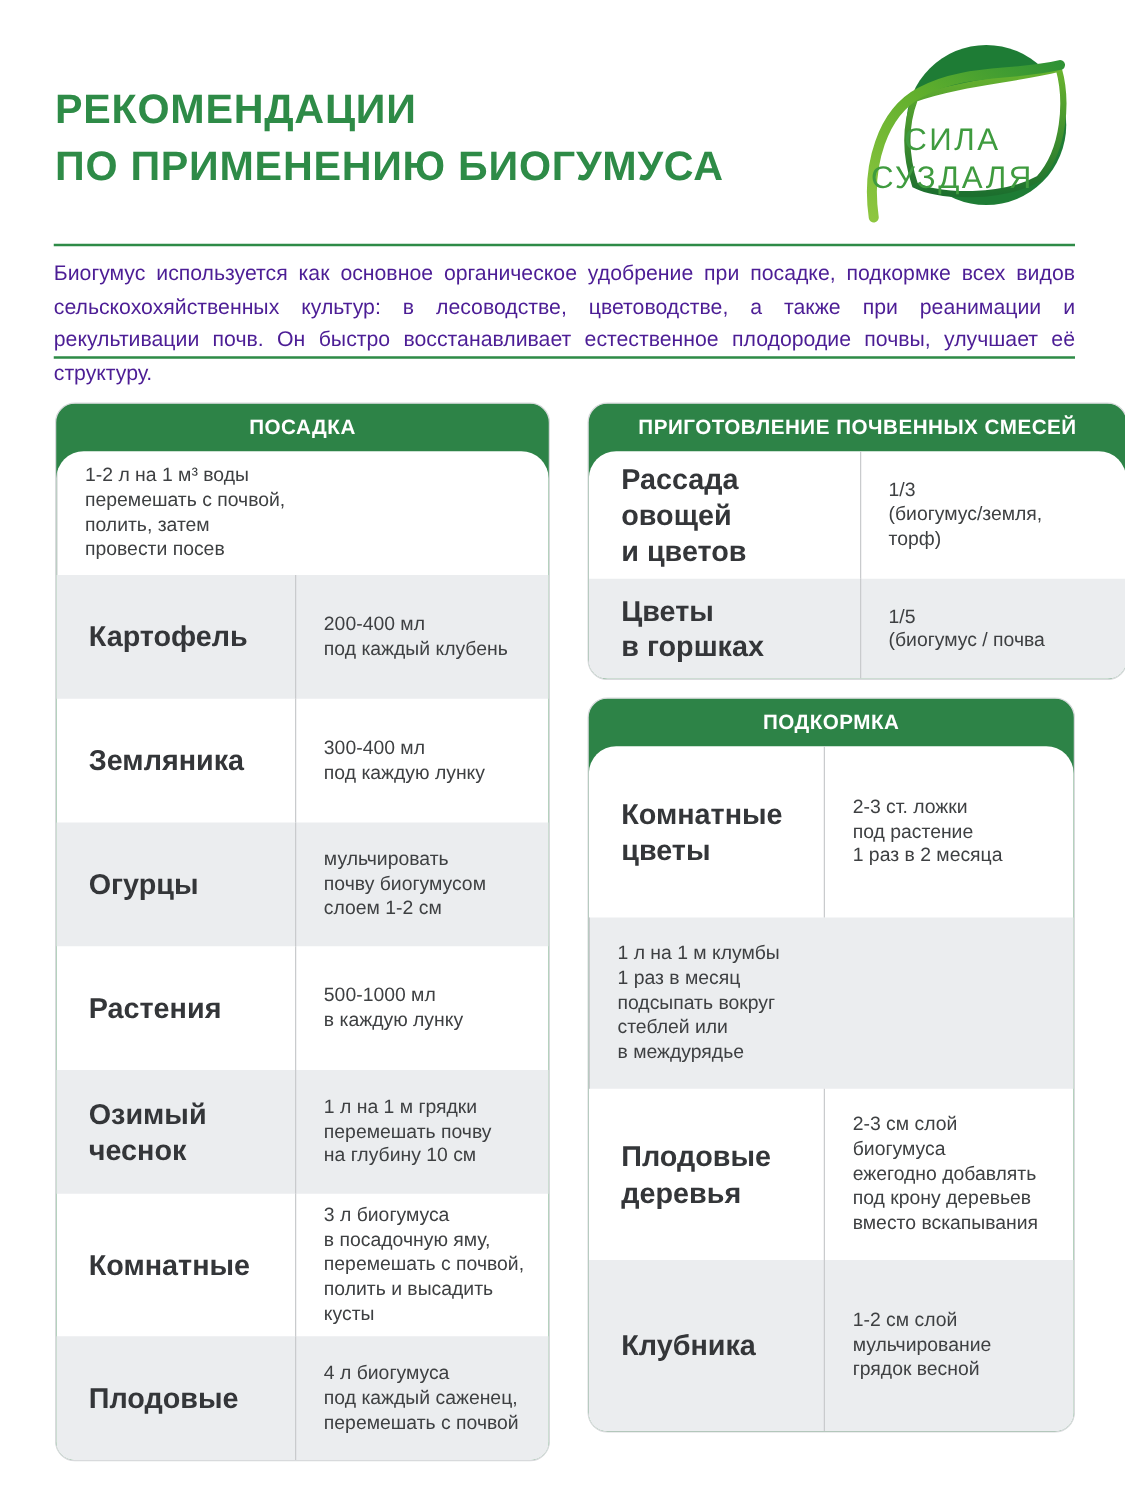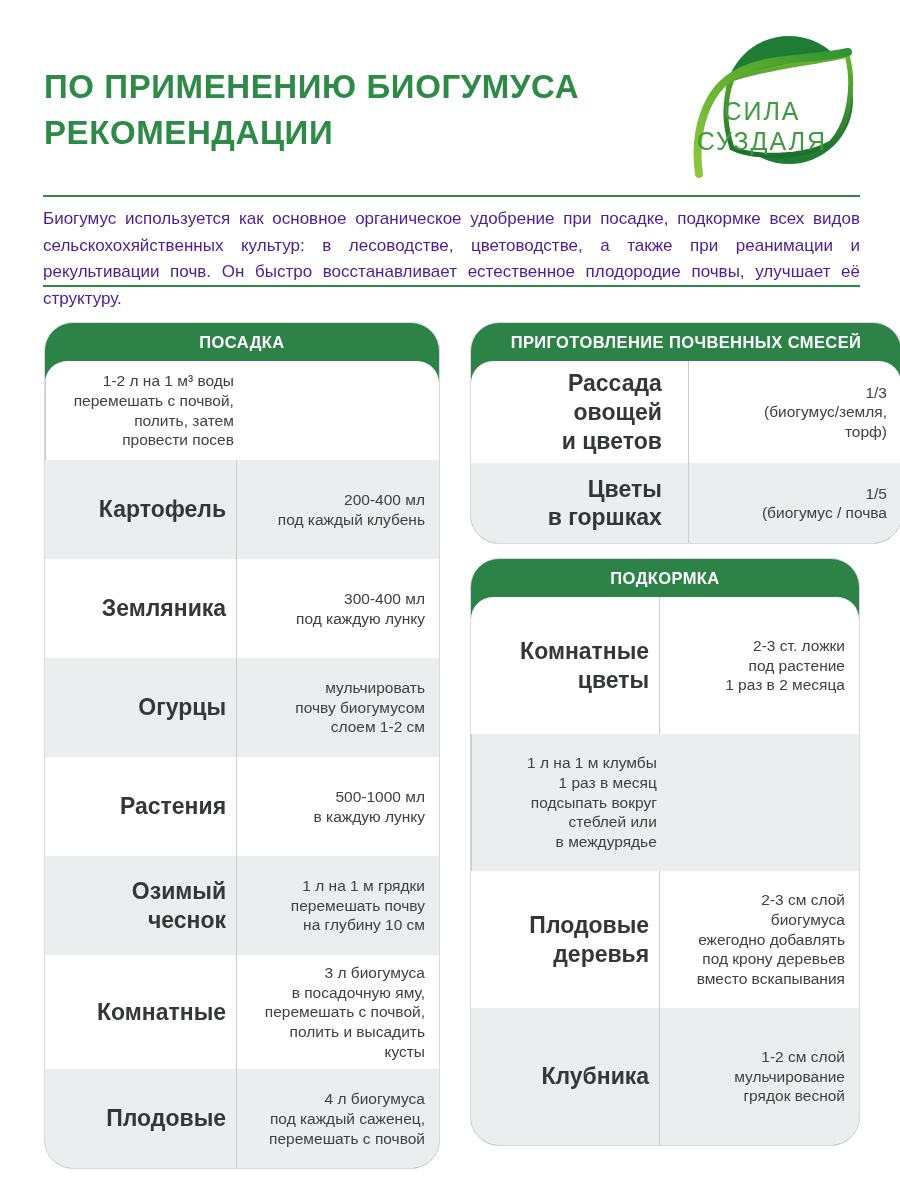--- a/index.html
+++ b/index.html
@@ -23,25 +23,24 @@
   .rule.bottom{top:285px;}
   .intro{
     position:absolute;left:43px;top:206px;width:817px;
     font-size:17px;line-height:26.5px;color:#4c1d95;
     text-align:justify;
   }
   
   .tbl{
     position:absolute;
     background:#2d8347;
-    border-radius:29px;
+    border-radius:16px;
     border:1px solid #d8dadc;
     overflow:hidden;
     box-sizing:border-box;
-    text-align:right;
   }
   .tbl-head{
     height:38px;display:flex;align-items:center;justify-content:center;
     color:#ffffff;font-weight:700;font-size:16.5px;letter-spacing:.4px;
   }
   .tbl-body{
     background:#ffffff;
     border-radius:22px 22px 0 0;
     overflow:hidden;
   }
@@ -71,22 +70,22 @@
     fill:#3f9b3f;font-size:25px;letter-spacing:2px;
     font-family:"Liberation Sans","DejaVu Sans",sans-serif;
   }
 </style>
 </head>
 <body>
 
 <div class="page">
 
   <div class="title">
+    <div>РЕКОМЕНДАЦИИ</div>
     <div>ПО ПРИМЕНЕНИЮ БИОГУМУСА</div>
-    <div>РЕКОМЕНДАЦИИ</div>
   </div>
 
   <div class="logo">
     <svg viewBox="0 0 254 170" width="254" height="170">
       <defs>
         <linearGradient id="swooshGrad" x1="0" y1="1" x2="1" y2="0">
           <stop offset="0" stop-color="#8dc63f"></stop>
           <stop offset="0.55" stop-color="#5fae2c"></stop>
           <stop offset="1" stop-color="#2f9235"></stop>
         </linearGradient>

